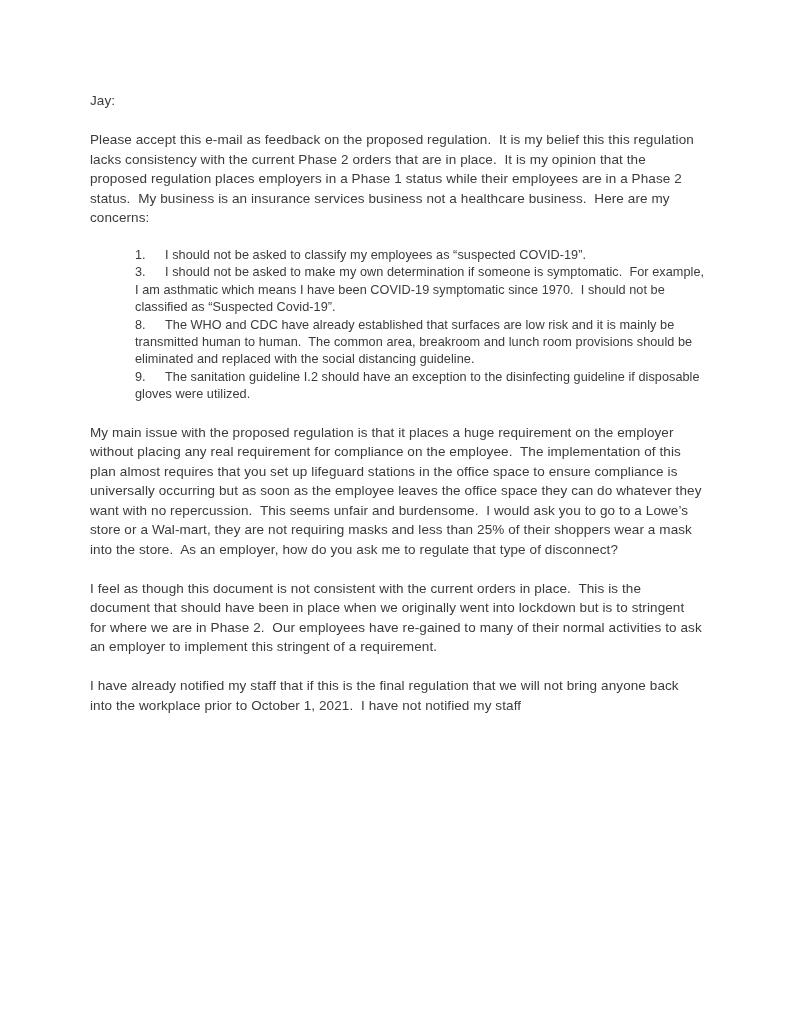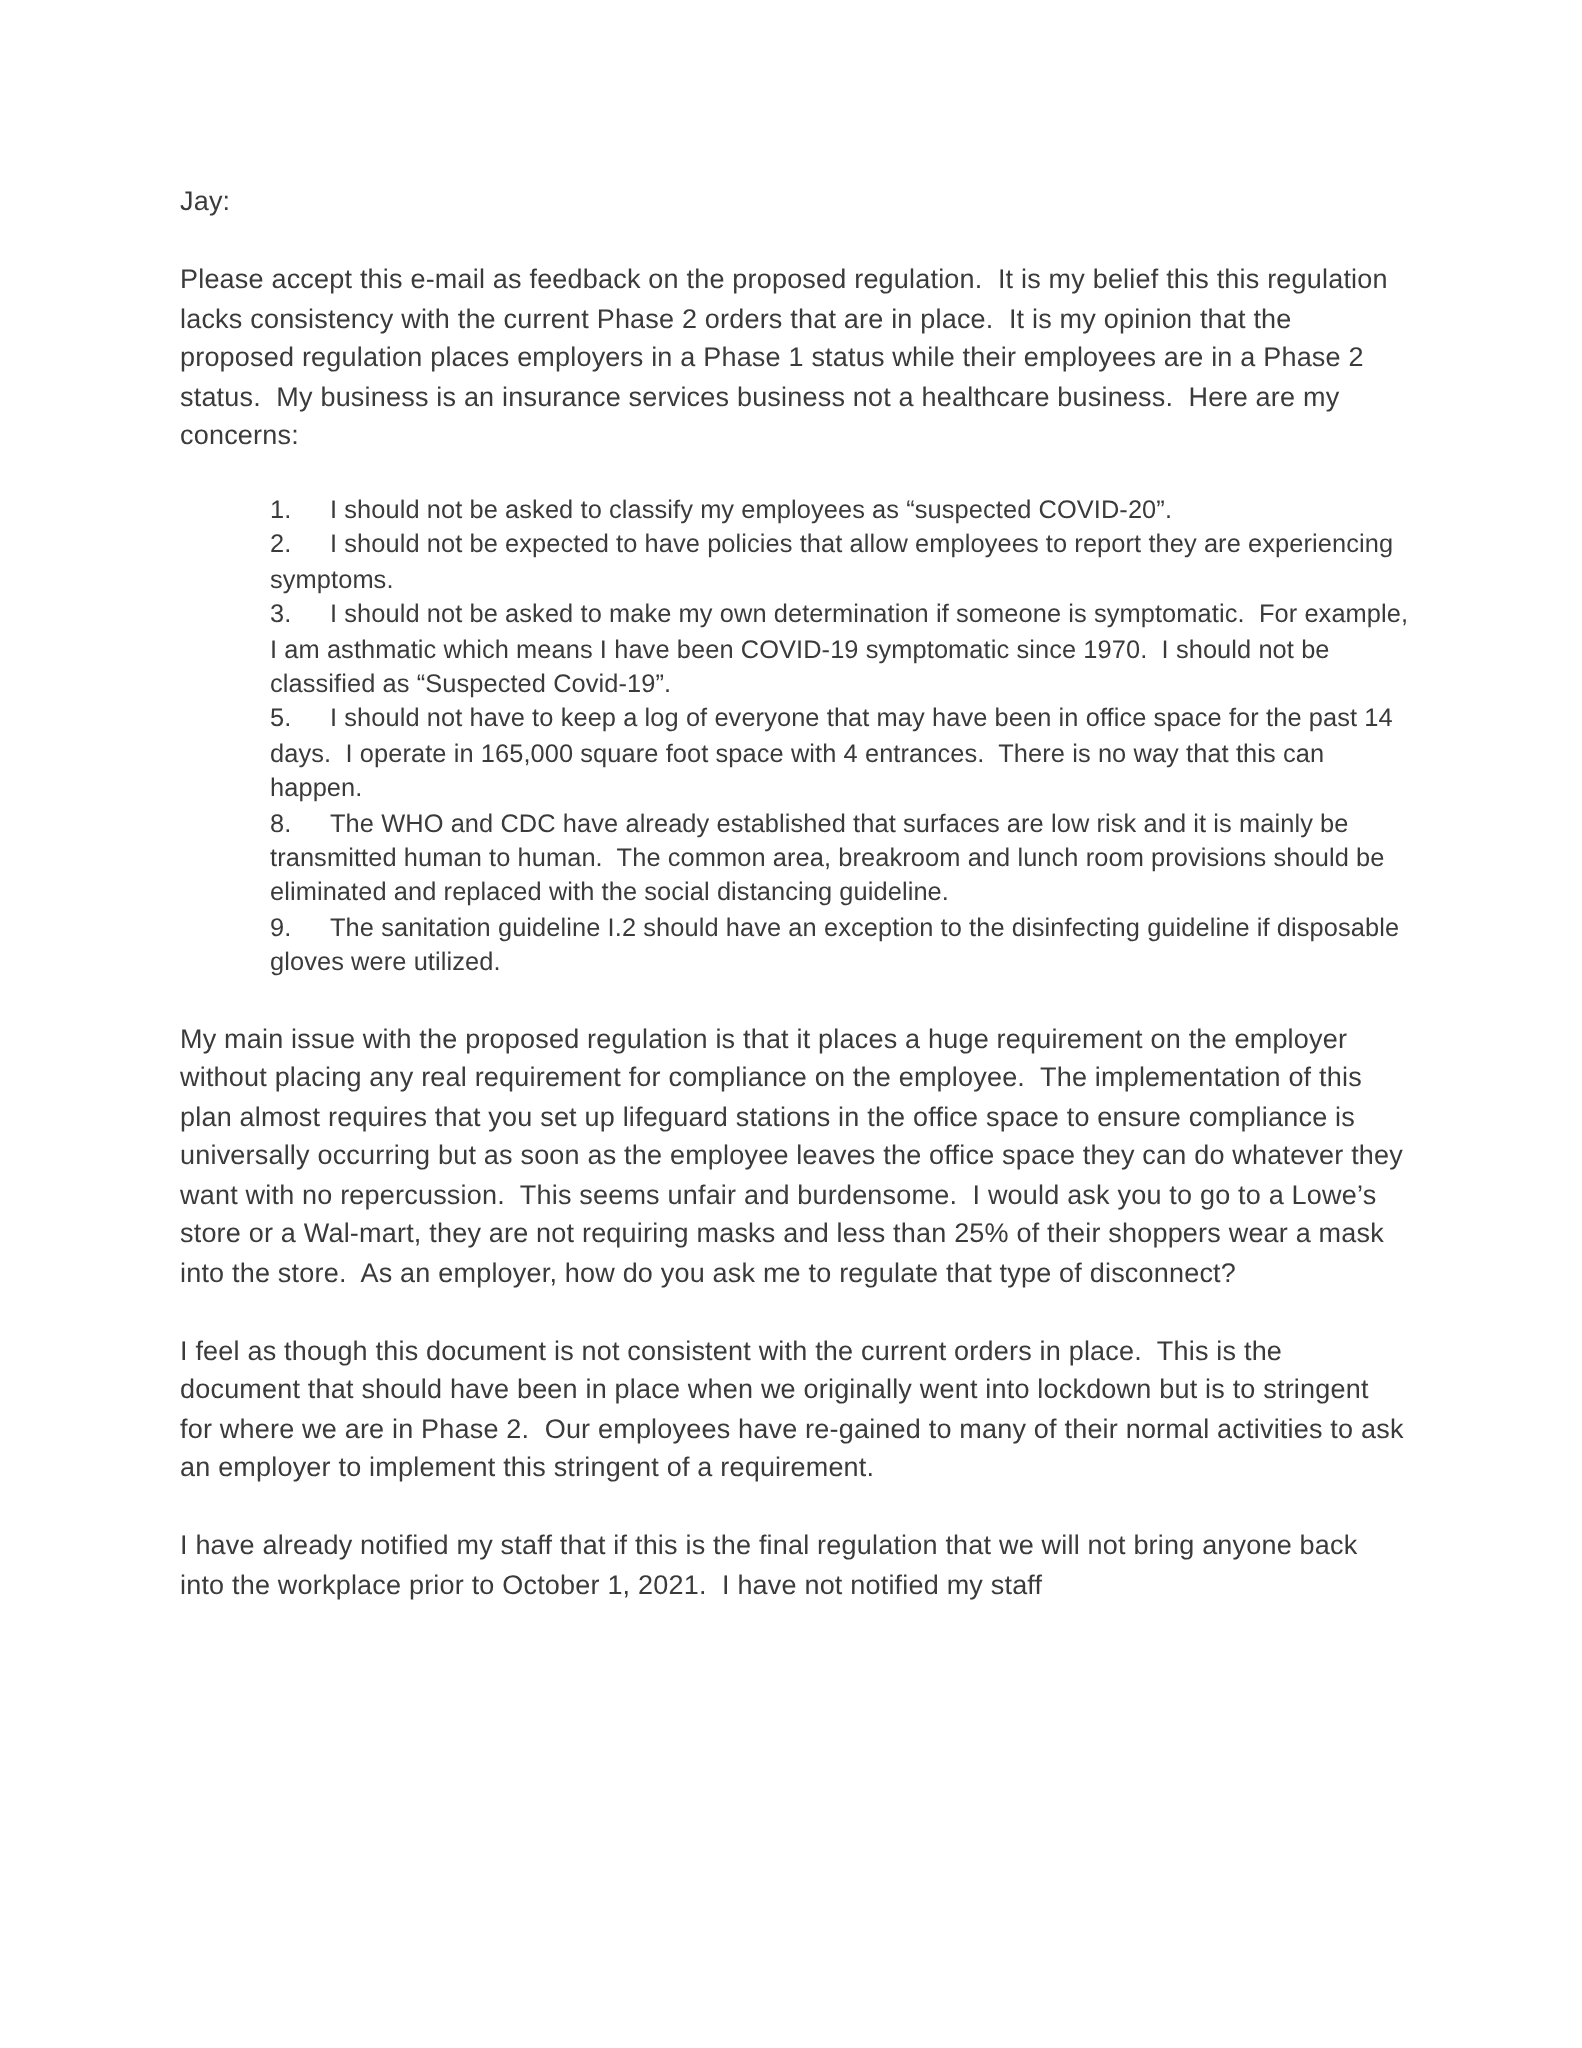--- a/index.html
+++ b/index.html
@@ -48,24 +48,22 @@
 </head>
 <body>
 
 <div class="page">
 
   <p class="body-text greeting">Jay:</p>
 
   <p class="body-text paragraph">Please accept this e-mail as feedback on the proposed regulation.  It is my belief this this regulation lacks consistency with the current Phase 2 orders that are in place.  It is my opinion that the proposed regulation places employers in a Phase 1 status while their employees are in a Phase 2 status.  My business is an insurance services business not a healthcare business.  Here are my concerns:</p>
 
   <div class="concerns-list">
-    <div class="list-item"><span class="num">1.</span><span>I should not be asked to classify my employees as “suspected COVID-20”.</span></div>
-    <div class="list-item"><span class="num">2.</span><span>I should not be expected to have policies that allow employees to report they are experiencing symptoms.</span></div>
+    <div class="list-item"><span class="num">1.</span><span>I should not be asked to classify my employees as “suspected COVID-19”.</span></div>
     <div class="list-item"><span class="num">3.</span><span>I should not be asked to make my own determination if someone is symptomatic.  For example, I am asthmatic which means I have been COVID-19 symptomatic since 1970.  I should not be classified as “Suspected Covid-19”.</span></div>
-    <div class="list-item"><span class="num">5.</span><span>I should not have to keep a log of everyone that may have been in office space for the past 14 days.  I operate in 165,000 square foot space with 4 entrances.  There is no way that this can happen.</span></div>
     <div class="list-item"><span class="num">8.</span><span>The WHO and CDC have already established that surfaces are low risk and it is mainly be transmitted human to human.  The common area, breakroom and lunch room provisions should be eliminated and replaced with the social distancing guideline.</span></div>
     <div class="list-item"><span class="num">9.</span><span>The sanitation guideline I.2 should have an exception to the disinfecting guideline if disposable gloves were utilized.</span></div>
   </div>
 
   <p class="body-text paragraph">My main issue with the proposed regulation is that it places a huge requirement on the employer without placing any real requirement for compliance on the employee.  The implementation of this plan almost requires that you set up lifeguard stations in the office space to ensure compliance is universally occurring but as soon as the employee leaves the office space they can do whatever they want with no repercussion.  This seems unfair and burdensome.  I would ask you to go to a Lowe’s store or a Wal-mart, they are not requiring masks and less than 25% of their shoppers wear a mask into the store.  As an employer, how do you ask me to regulate that type of disconnect?</p>
 
   <p class="body-text paragraph">I feel as though this document is not consistent with the current orders in place.  This is the document that should have been in place when we originally went into lockdown but is to stringent for where we are in Phase 2.  Our employees have re-gained to many of their normal activities to ask an employer to implement this stringent of a requirement.</p>
 
   <p class="body-text paragraph">I have already notified my staff that if this is the final regulation that we will not bring anyone back into the workplace prior to October 1, 2021.  I have not notified my staff</p>
 

